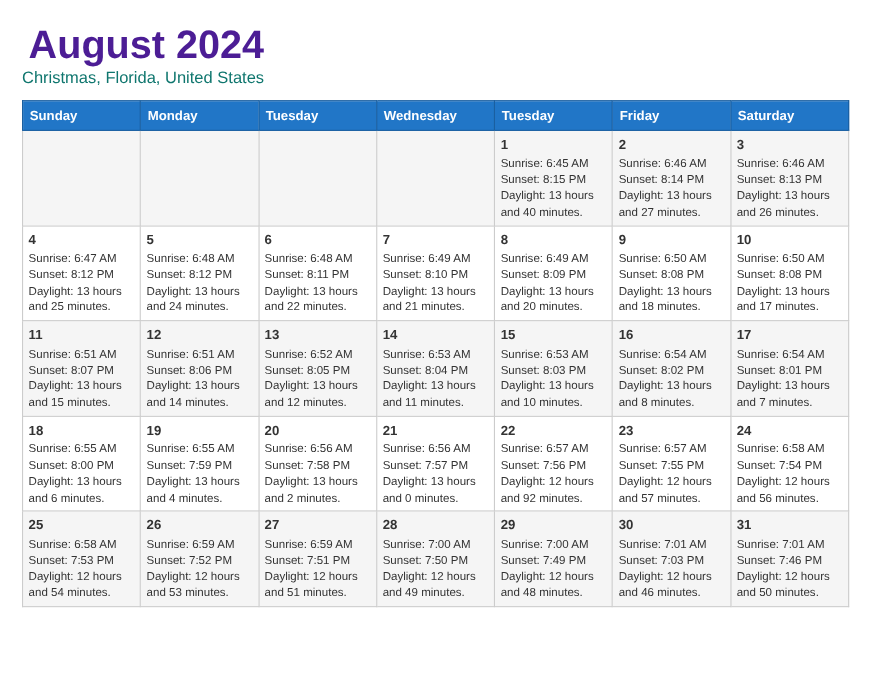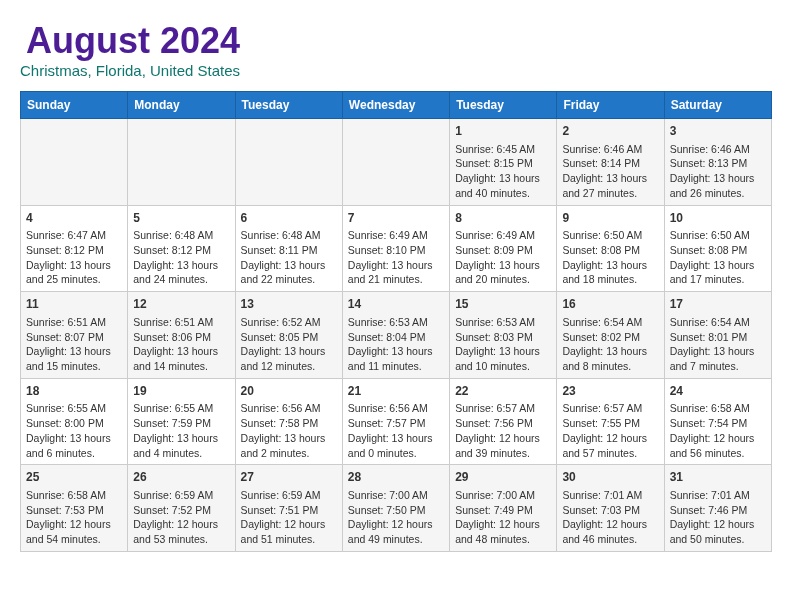--- a/index.html
+++ b/index.html
@@ -256,21 +256,21 @@
           <div>Sunrise: 6:56 AM</div>
           <div>Sunset: 7:57 PM</div>
           <div>Daylight: 13 hours</div>
           <div>and 0 minutes.</div>
         </td>
         <td>
           <span class="day-number">22</span>
           <div>Sunrise: 6:57 AM</div>
           <div>Sunset: 7:56 PM</div>
           <div>Daylight: 12 hours</div>
-          <div>and 39 minutes.</div>
+          <div>and 92 minutes.</div>
         </td>
         <td>
           <span class="day-number">23</span>
           <div>Sunrise: 6:57 AM</div>
           <div>Sunset: 7:55 PM</div>
           <div>Daylight: 12 hours</div>
           <div>and 57 minutes.</div>
         </td>
         <td>
           <span class="day-number">24</span>

